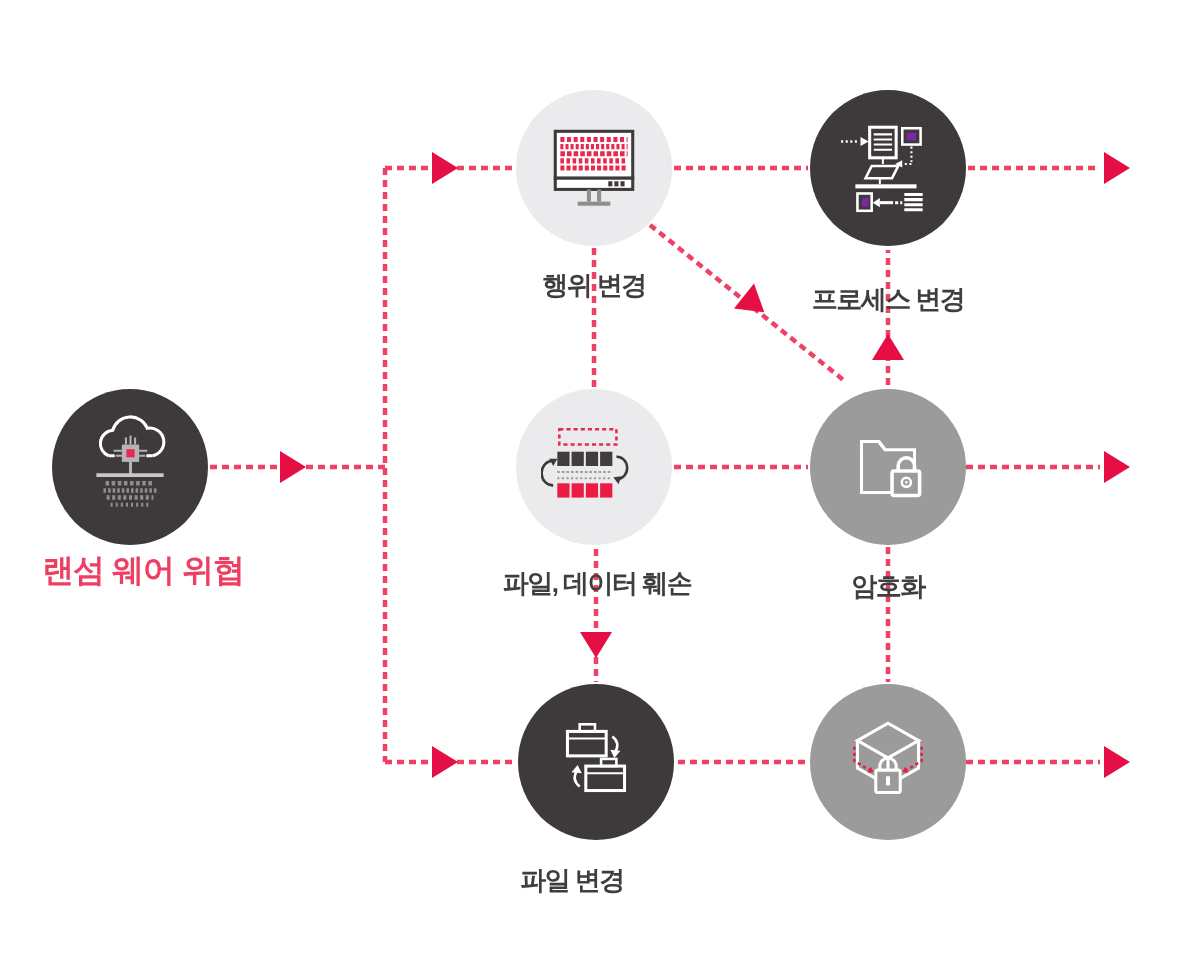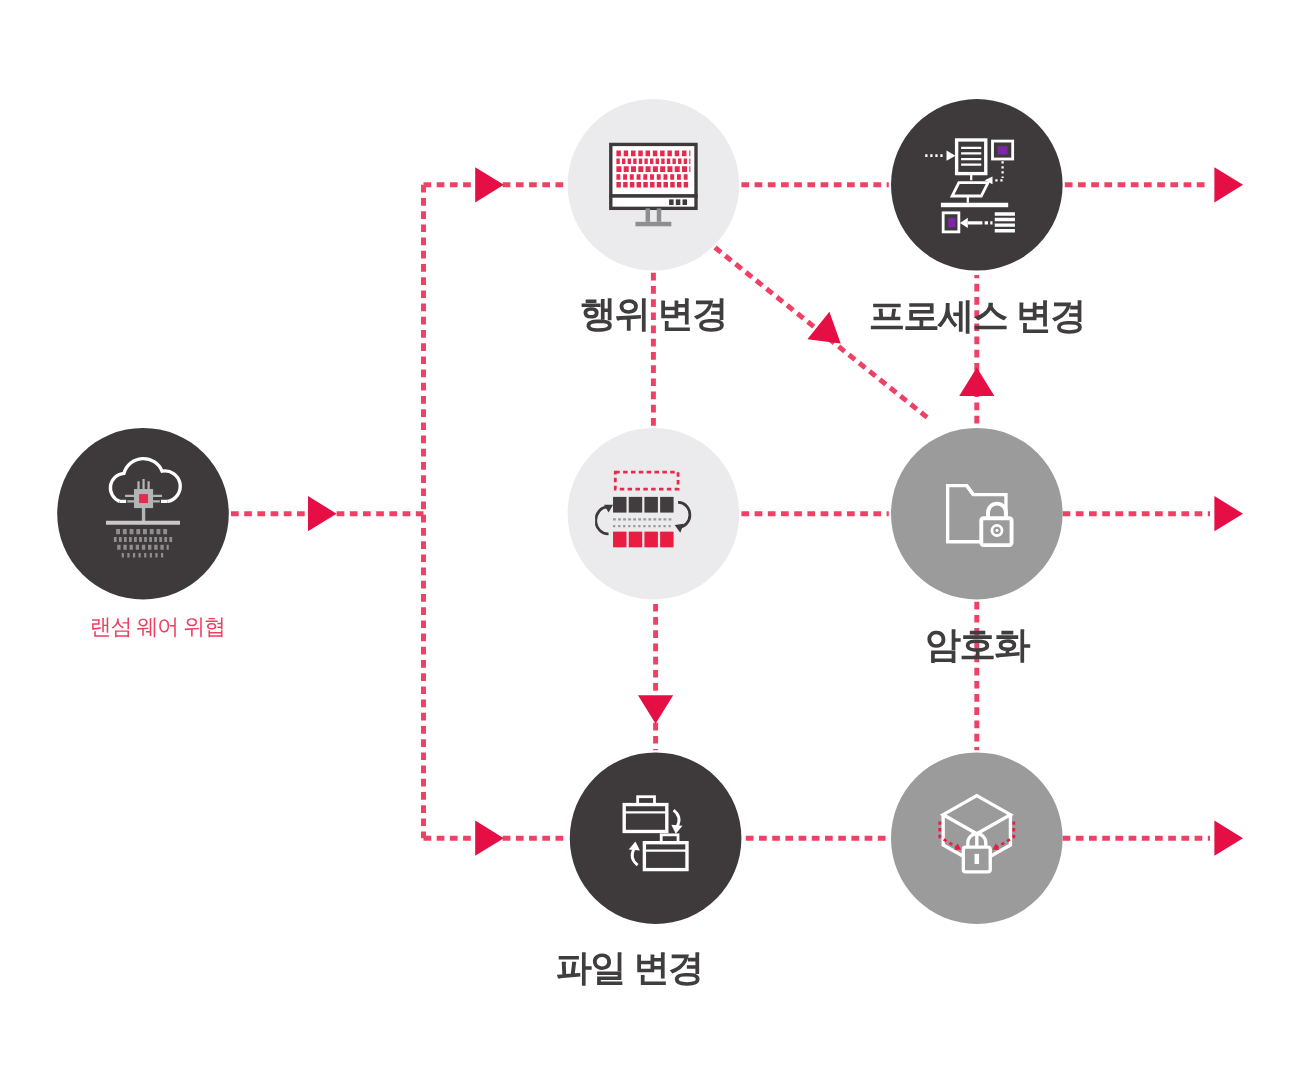--- a/index.html
+++ b/index.html
@@ -5,22 +5,22 @@
   *{margin:0;padding:0;box-sizing:border-box}
   html,body{width:1180px;height:970px;background:#ffffff;font-family:"Liberation Sans",sans-serif;overflow:hidden}
   .canvas{position:relative;width:1180px;height:970px;background:#ffffff}
   .connectors{position:absolute;left:0;top:0;z-index:0}
   .node{position:absolute;z-index:1;width:156px;height:156px}
   .circle{width:156px;height:156px;border-radius:50%;display:flex;align-items:center;justify-content:center}
   .circle.dark{background:#3e393b}
   .circle.light{background:#ebebed}
   .circle.gray{background:#9c9b9b}
   .node-label{position:absolute;z-index:2;transform:translateX(-50%);white-space:nowrap;
-    font-size:33px;font-weight:600;color:#403d3e;letter-spacing:-1.5px;line-height:34px}
-  .node-label.red{color:#ee3f63;font-size:20px;font-weight:400;letter-spacing:-1px}
+    font-size:26px;font-weight:600;color:#403d3e;letter-spacing:-1.5px;line-height:34px}
+  .node-label.red{color:#ee3f63;font-size:32px;font-weight:700;letter-spacing:-1px}
 </style>
 </head>
 <body>
 
 <div class="canvas">
 
   <svg class="connectors" width="1180" height="970" viewBox="0 0 1180 970">
     <g stroke="#ef4165" stroke-width="4.5" stroke-dasharray="7 5" fill="none">
       <path d="M210 467 H385"></path>
       <path d="M385 168 V762"></path>
@@ -111,21 +111,21 @@
         <rect x="20" y="68" width="60" height="4" fill="#ffffff"></rect>
         <rect x="22" y="77" width="14" height="17" fill="none" stroke="#ffffff" stroke-width="2.5"></rect>
         <rect x="26.5" y="81.5" width="6.5" height="8.5" fill="#7d26a6"></rect>
         <path d="M44 86 H57" stroke="#ffffff" stroke-width="3"></path>
         <polygon points="44,81.5 37,86 44,90.5" fill="#ffffff"></polygon>
         <path d="M59 86 h3 M64 86 h2" stroke="#ffffff" stroke-width="3"></path>
         <path d="M68 78 H86 M68 83 H86 M68 88 H86 M68 93 H86" stroke="#ffffff" stroke-width="3"></path>
       </svg>
     </div>
   </div>
-  <div class="node-label" style="left:888px;top:270px">프로세스 변경</div>
+  <div class="node-label" style="left:888px;top:282px">프로세스 변경</div>
 
   <div class="node" style="left:516px;top:389px">
     <div class="circle light">
       <svg width="106" height="106" viewBox="0 0 104 104">
         <rect x="18" y="15" width="56" height="15" fill="none" stroke="#e8294e" stroke-width="2.5" stroke-dasharray="4 3"></rect>
         <rect x="16" y="37" width="12" height="14" fill="#413c3e"></rect>
         <rect x="30" y="37" width="12" height="14" fill="#413c3e"></rect>
         <rect x="44" y="37" width="12" height="14" fill="#413c3e"></rect>
         <rect x="58" y="37" width="12" height="14" fill="#413c3e"></rect>
         <path d="M16 57 H70" stroke="#9a9a9a" stroke-width="2" stroke-dasharray="2.5 2"></path>
@@ -134,20 +134,21 @@
         <rect x="30" y="68" width="12" height="14" fill="#ea1c42"></rect>
         <rect x="44" y="68" width="12" height="14" fill="#ea1c42"></rect>
         <rect x="58" y="68" width="12" height="14" fill="#ea1c42"></rect>
         <path d="M12 70 a10 11 0 0 1 -1 -24" fill="none" stroke="#3e393a" stroke-width="2.5"></path>
         <polygon points="8,44 16,44 12,51" fill="#3e393a"></polygon>
         <path d="M74 42 a10 11 0 0 1 1 22" fill="none" stroke="#3e393a" stroke-width="2.5"></path>
         <polygon points="71,62 79,61 76,69" fill="#3e393a"></polygon>
       </svg>
     </div>
   </div>
+  <div class="node-label" style="left:597px;top:566px">파일, 데이터 훼손</div>
 
   <div class="node" style="left:810px;top:389px">
     <div class="circle gray">
       <svg width="106" height="106" viewBox="0 0 104 104">
         <path d="M26 27 h17 l6 8 h29 v42 h-52 z" fill="none" stroke="#ffffff" stroke-width="3"></path>
         <path d="M43 27 l6 8" stroke="#ffffff" stroke-width="3"></path>
         <path d="M62 56 v-5 a8 8 0 0 1 16 0 v5" fill="none" stroke="#ffffff" stroke-width="3.5"></path>
         <rect x="56" y="56" width="27" height="24" rx="2" fill="#9c9b9b" stroke="#ffffff" stroke-width="3.5"></rect>
         <circle cx="70" cy="67" r="4.5" fill="none" stroke="#ffffff" stroke-width="2.5"></circle>
         <circle cx="70" cy="67" r="1.3" fill="#ffffff"></circle>

